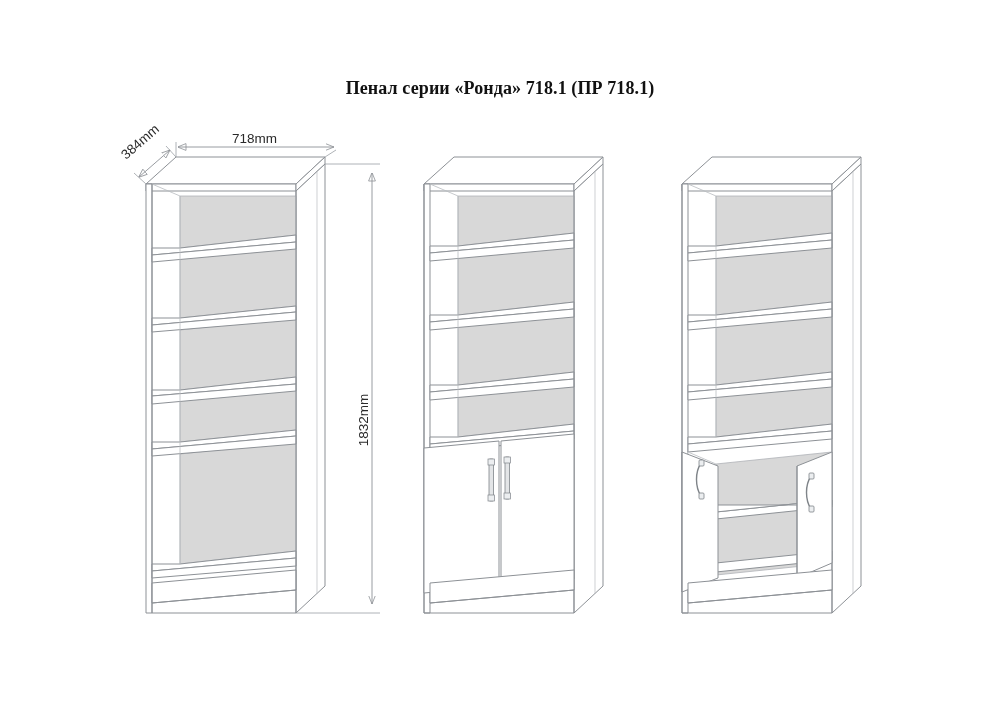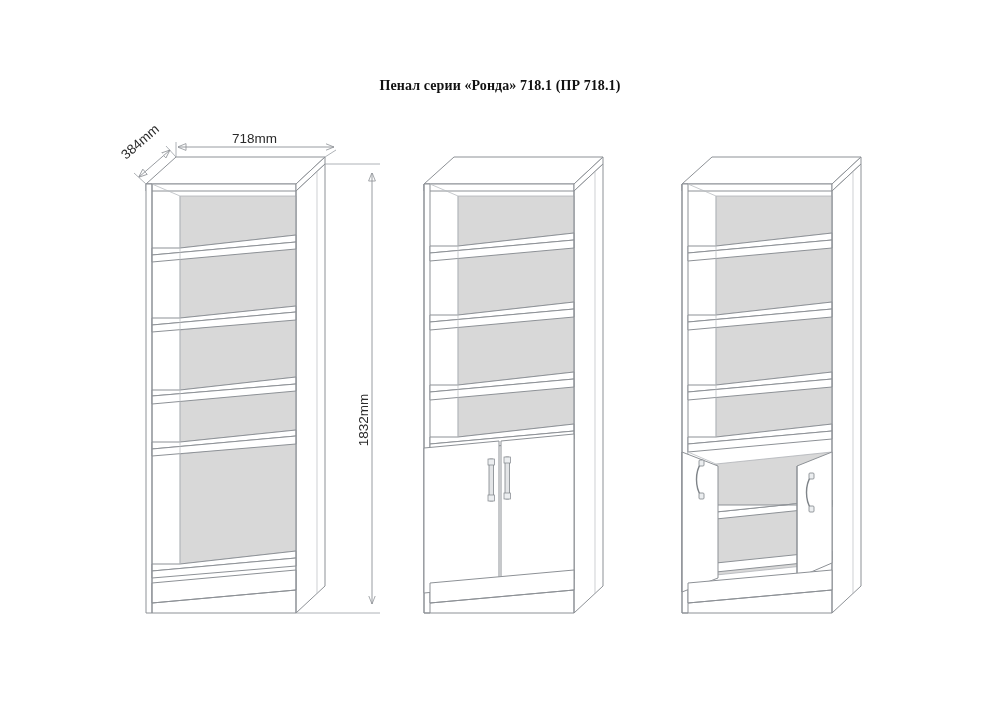--- a/index.html
+++ b/index.html
@@ -22,21 +22,21 @@
     height: 722px;
   }
   .page-title {
     position: absolute;
     top: 78px;
     left: 0;
     width: 1000px;
     text-align: center;
     font-family: "Liberation Serif", serif;
     font-weight: bold;
-    font-size: 14px;
+    font-size: 18px;
     letter-spacing: 0.1px;
     color: #111111;
     white-space: nowrap;
   }
   svg { display: block; }
   .dim-label {
     font-family: "Liberation Sans", sans-serif;
     font-size: 13.5px;
     fill: #2a2a2a;
     font-weight: 400;

